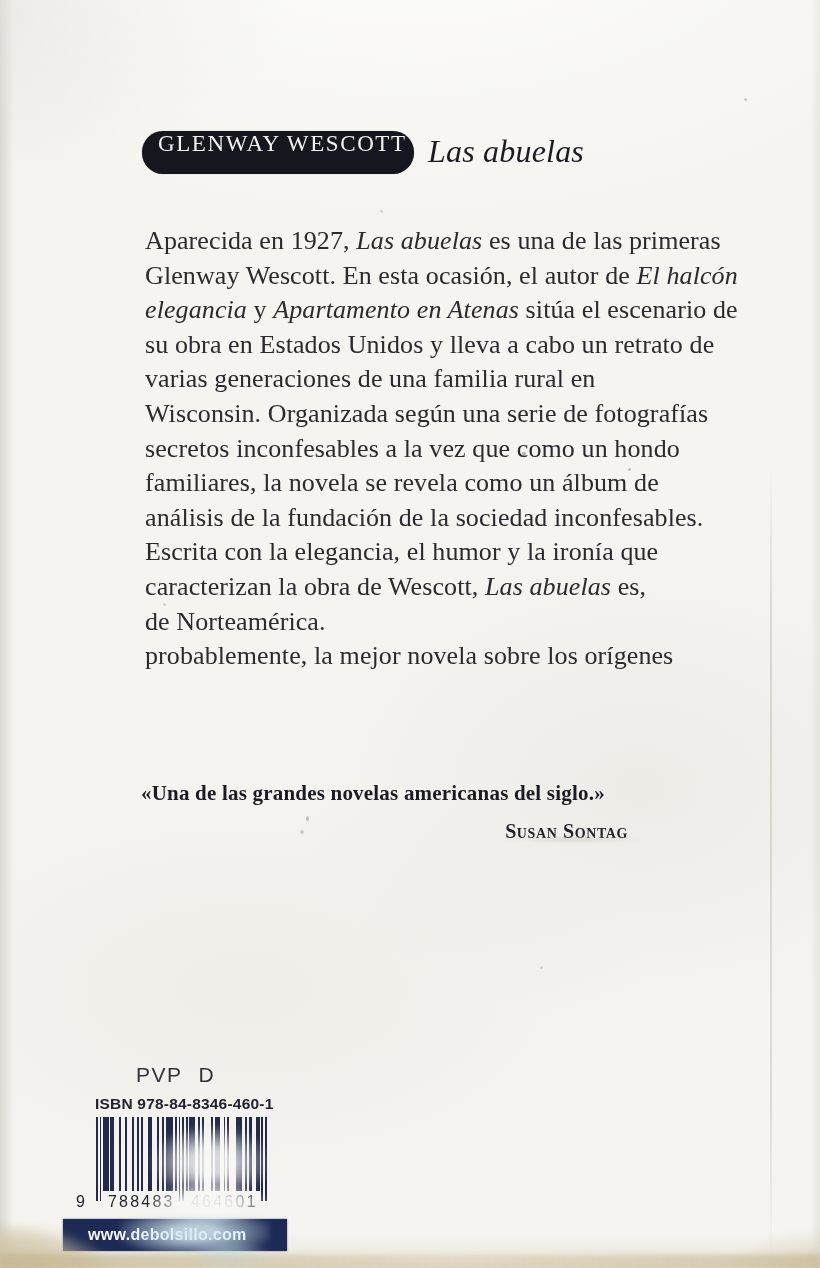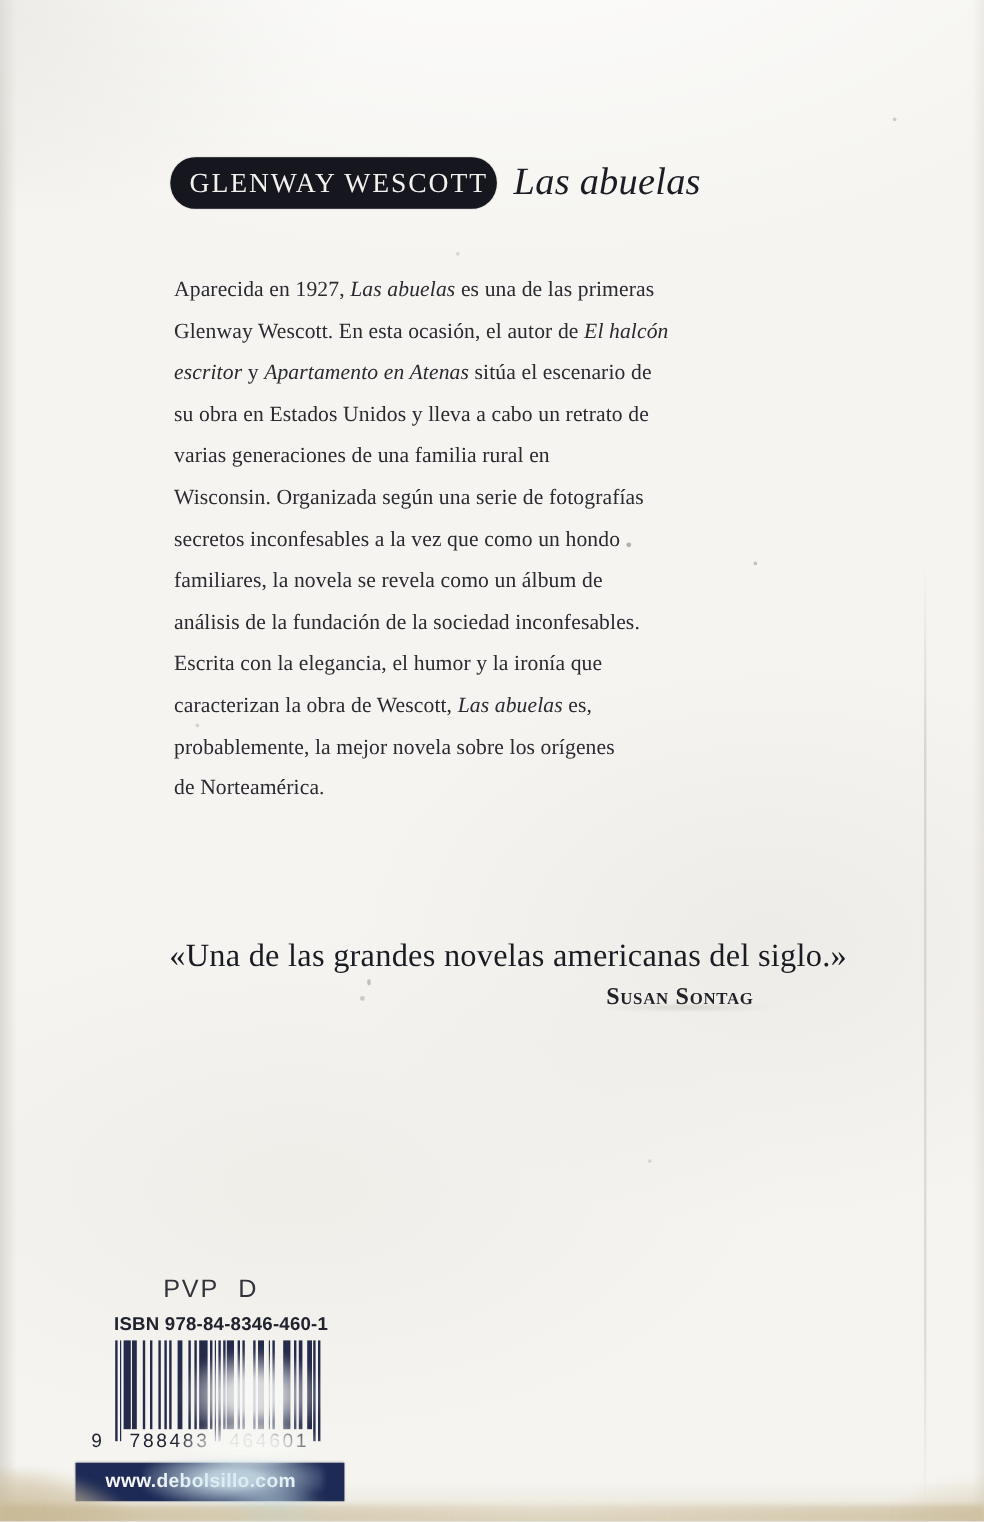--- a/index.html
+++ b/index.html
@@ -39,43 +39,43 @@
   }
   .streak{
     position:absolute;left:498px;top:836px;width:150px;height:7px;
     background:radial-gradient(ellipse, rgba(190,188,182,.5), rgba(190,188,182,0) 70%);
     filter:blur(1.5px);
   }
   .speck{position:absolute;border-radius:50%;background:#8d8c90;}
   
   .author-box{
     position:absolute;left:142px;top:131px;width:272px;height:43px;
-    background:#16161f;display:flex;align-items:center;
+    background:#16161f;display:flex;align-items:flex-start;
     box-shadow:0 0 1px rgba(0,0,0,.4);
     border-radius:21px;
   }
   .author-box span{
     color:#f2f1ee;font-size:23px;letter-spacing:1.6px;padding-left:16px;
     font-family:"Liberation Serif", serif;white-space:nowrap;
   }
   .book-title{
     position:absolute;left:428px;top:128px;height:46px;display:flex;align-items:center;
     font-style:italic;font-size:32px;color:#1c1c24;letter-spacing:.2px;
   }
   
   .synopsis{
     position:absolute;left:145px;top:224px;width:540px;
-    font-size:18px;line-height:34.6px;color:#2a2a30;letter-spacing:.1px;
+    font-size:26px;line-height:34.6px;color:#2a2a30;letter-spacing:.1px;
   }
   .synopsis .ln{white-space:nowrap;}
   .it{font-style:italic;}
   
   .quote{
     position:absolute;left:141px;top:781px;width:500px;
-    font-weight:normal;font-size:27px;color:#1b1b23;letter-spacing:.2px;white-space:nowrap;
+    font-weight:bold;font-size:21px;color:#1b1b23;letter-spacing:.2px;white-space:nowrap;
   }
   .attribution{
     position:absolute;left:141px;top:820px;width:487px;text-align:right;
     font-weight:bold;font-variant:small-caps;font-size:20px;color:#222228;letter-spacing:.6px;
   }
   
   .pvp{
     position:absolute;left:136px;top:1063px;
     font-family:"Liberation Sans", sans-serif;font-size:21px;color:#33333c;
     letter-spacing:1.5px;word-spacing:9px;
@@ -123,31 +123,31 @@
 <div class="page">
 
   <div class="author-box">
     <span>GLENWAY WESCOTT</span>
   </div>
   <div class="book-title">Las abuelas</div>
 
   <div class="synopsis">
     <div class="ln"><span>Aparecida en 1927, </span><span class="it">Las abuelas</span><span> es una de las primeras</span></div>
     <div class="ln"><span>Glenway Wescott. En esta ocasión, el autor de </span><span class="it">El halcón</span></div>
-    <div class="ln"><span class="it">escritor</span><span> y </span><span class="it">Apartamento en Atenas</span><span> sitúa el escenario de</span></div>
+    <div class="ln"><span class="it">elegancia</span><span> y </span><span class="it">Apartamento en Atenas</span><span> sitúa el escenario de</span></div>
     <div class="ln">su obra en Estados Unidos y lleva a cabo un retrato de</div>
     <div class="ln">varias generaciones de una familia rural en</div>
     <div class="ln">Wisconsin. Organizada según una serie de fotografías</div>
     <div class="ln">secretos inconfesables a la vez que como un hondo</div>
     <div class="ln">familiares, la novela se revela como un álbum de</div>
     <div class="ln">análisis de la fundación de la sociedad inconfesables.</div>
     <div class="ln">Escrita con la elegancia, el humor y la ironía que</div>
     <div class="ln"><span>caracterizan la obra de Wescott, </span><span class="it">Las abuelas</span><span> es,</span></div>
+    <div class="ln">de Norteamérica.</div>
     <div class="ln">probablemente, la mejor novela sobre los orígenes</div>
-    <div class="ln">de Norteamérica.</div>
   </div>
 
   <div class="quote">«Una de las grandes novelas americanas del siglo.»</div>
   <div class="attribution">Susan Sontag</div>
 
   <div class="pvp">PVP D</div>
   <div class="isbn">ISBN 978-84-8346-460-1</div>
 
   <div class="barcode">
     <div class="bars" id="bars">

